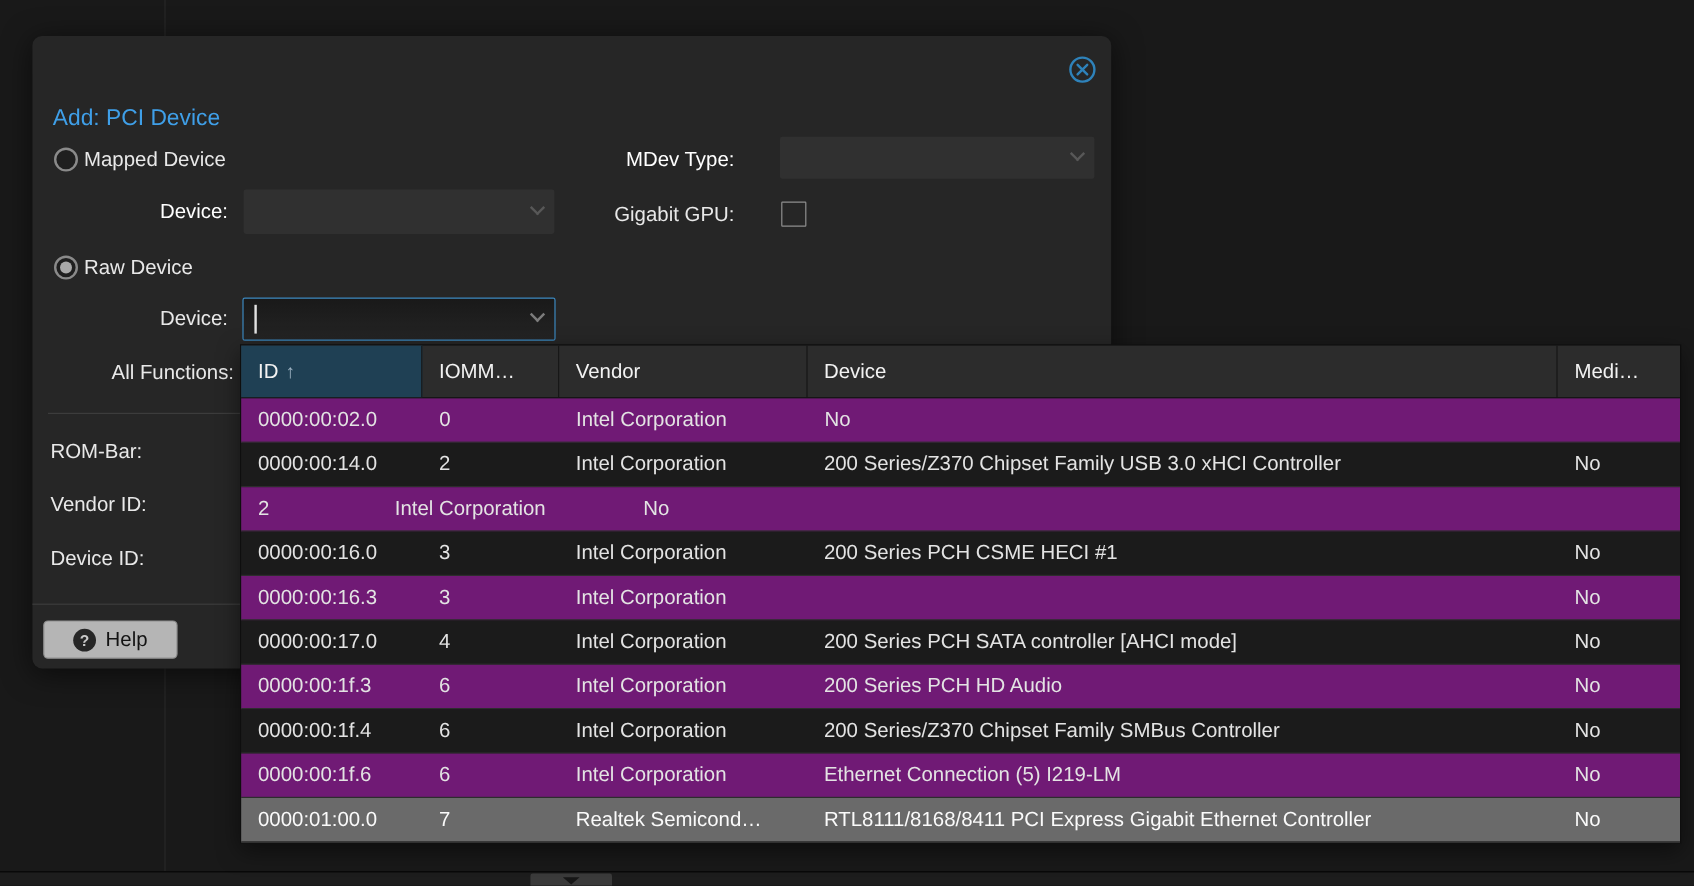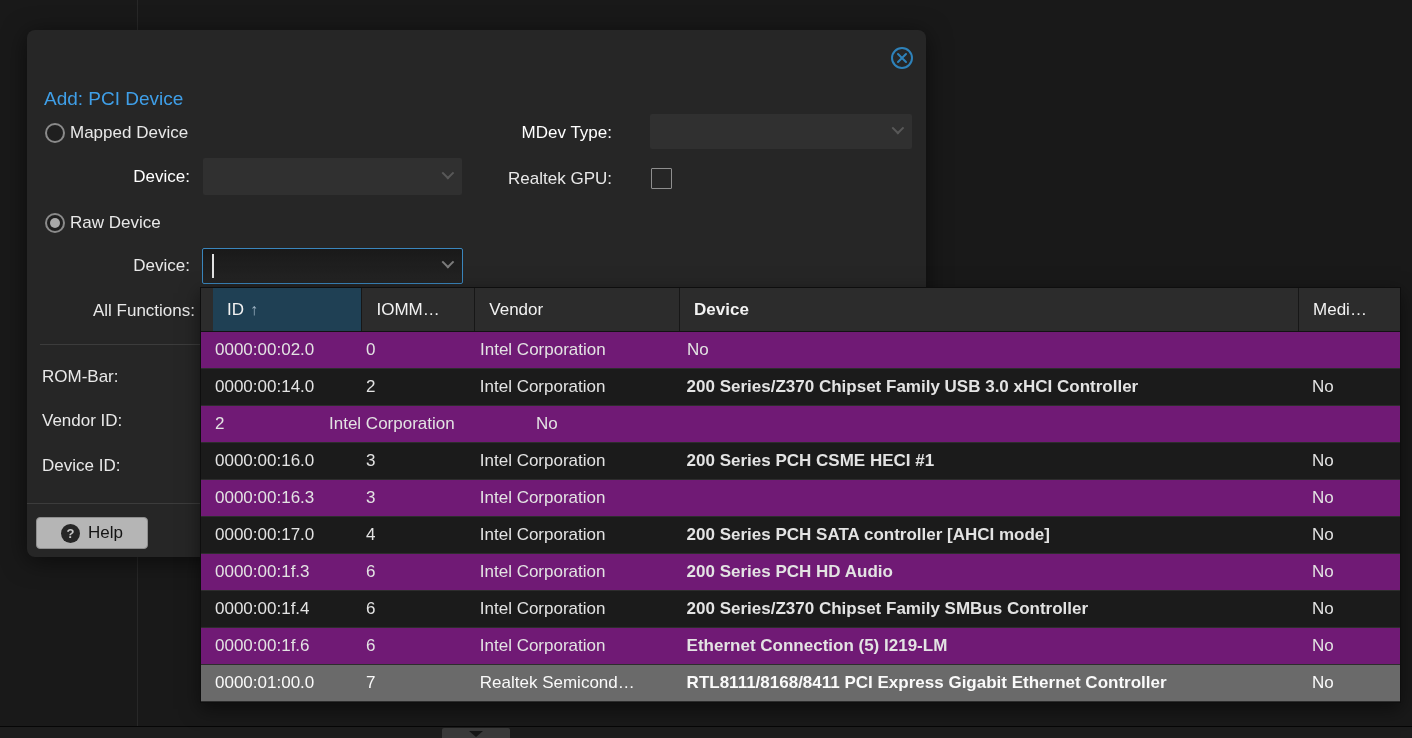--- a/index.html
+++ b/index.html
@@ -51,26 +51,26 @@
     gap:8px; font-size:17px; color:#141414; cursor:pointer; }
   .help-q { width:19px; height:19px; border-radius:50%; background:#262626; color:#c9c9c9; font-size:13px;
     font-weight:bold; display:flex; align-items:center; justify-content:center; }
 
   
   .picker {
     position:absolute; left:200px; top:287px; width:1201px; height:416px;
     background:#1b1b1b; border:1px solid #0e0e0e; z-index:3;
     box-shadow:0 6px 18px rgba(0,0,0,.5);
   }
-  .thead { display:flex; height:44px; background:#2c2c2c; border-bottom:1px solid #121212;padding-left:12px; }
+  .thead { display:flex; height:44px; background:#2c2c2c; border-bottom:1px solid #121212; }
   .th { font-size:17px; color:#f2f2f2; line-height:43px; padding-left:14px; white-space:nowrap; overflow:hidden;
     border-right:1px solid #171717; }
   .th.sorted { background:#1f4054; }
   .sort-arrow { color:#9fb4c4; font-size:16px; margin-left:6px; }
-  .c0{width:151px;} .c1{width:114px;} .c2{width:207px;} .c3{width:626px;font-weight:bold;} .c4{width:102px; border-right:none;}
+  .c0{width:151px;} .c1{width:114px;} .c2{width:207px;} .c3{width:626px;} .c4{width:102px; border-right:none;}
   .trow { display:flex; height:37px; background:#701a75; border-bottom:1px solid #2d2d2d; }
   .trow.alt { background:#1b1b1b; }
   .trow.hover { background:#6a6a6a; }
   .tcell { font-size:17px; color:#e3e3e3; line-height:36px; padding-left:14px; white-space:nowrap; overflow:hidden; }
   .trow.hover .tcell { color:#fafafa; }
 </style>
 </head>
 <body>
 
 <div class="bg-vline"></div>
@@ -97,21 +97,21 @@
   <span class="lbl right dis" style="left:330px; top:93px; width:255px;">MDev Type:</span>
   <div class="combo" style="left:623px; top:84px; width:262px; height:35px;">
     <span class="chev"></span>
   </div>
 
   <span class="lbl right dis" style="left:60px; top:137px; width:103px;">Device:</span>
   <div class="combo" style="left:176px; top:128px; width:259px; height:37px;">
     <span class="chev"></span>
   </div>
 
-  <span class="lbl right" style="left:465px; top:139px; width:120px;">Realtek GPU:</span>
+  <span class="lbl right" style="left:465px; top:139px; width:120px;">Gigabit GPU:</span>
   <span class="checkbox" style="left:624px; top:138px;"></span>
 
   <span class="radio on" style="left:18px; top:183px;">
       <span class="dot"></span>
     </span>
   <span class="lbl" style="left:43px; top:183px;">Raw Device</span>
 
   <span class="lbl right" style="left:60px; top:226px; width:103px;">Device:</span>
   <div class="combo focused" style="left:175px; top:218px; width:261px; height:36px;">
     <span class="caret"></span>

